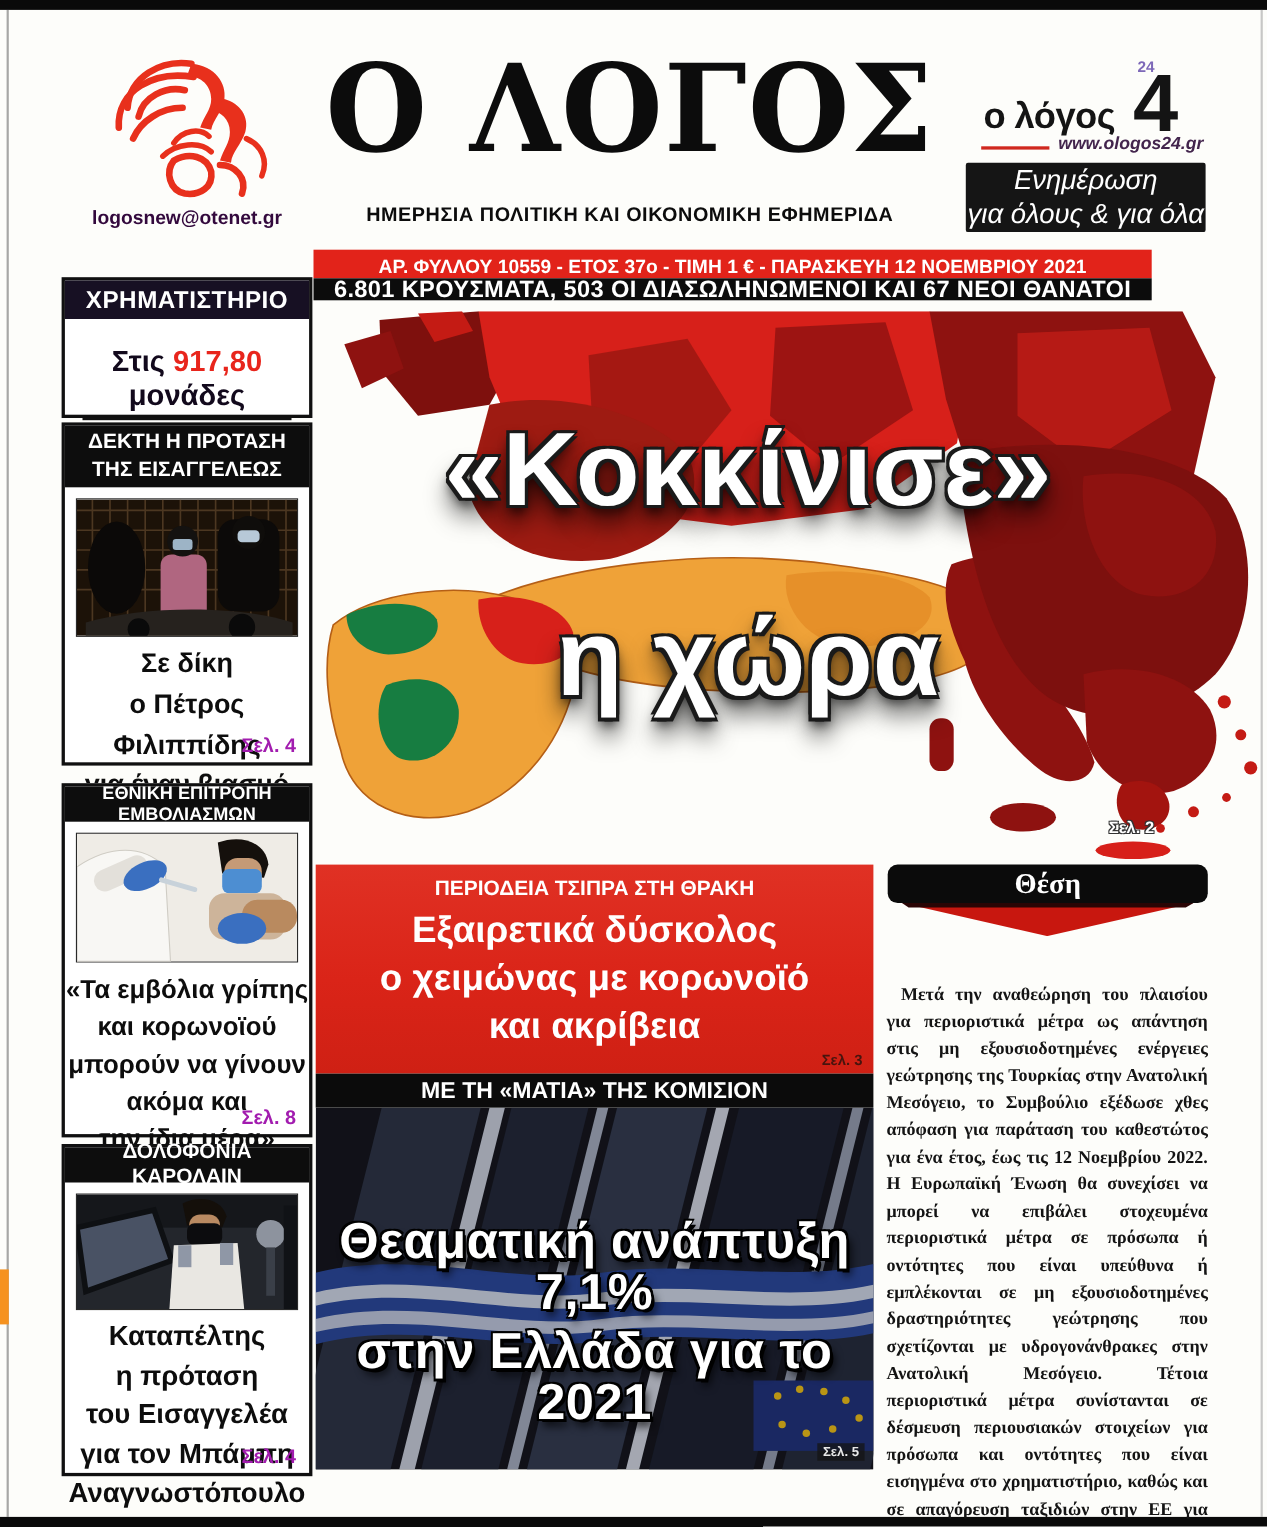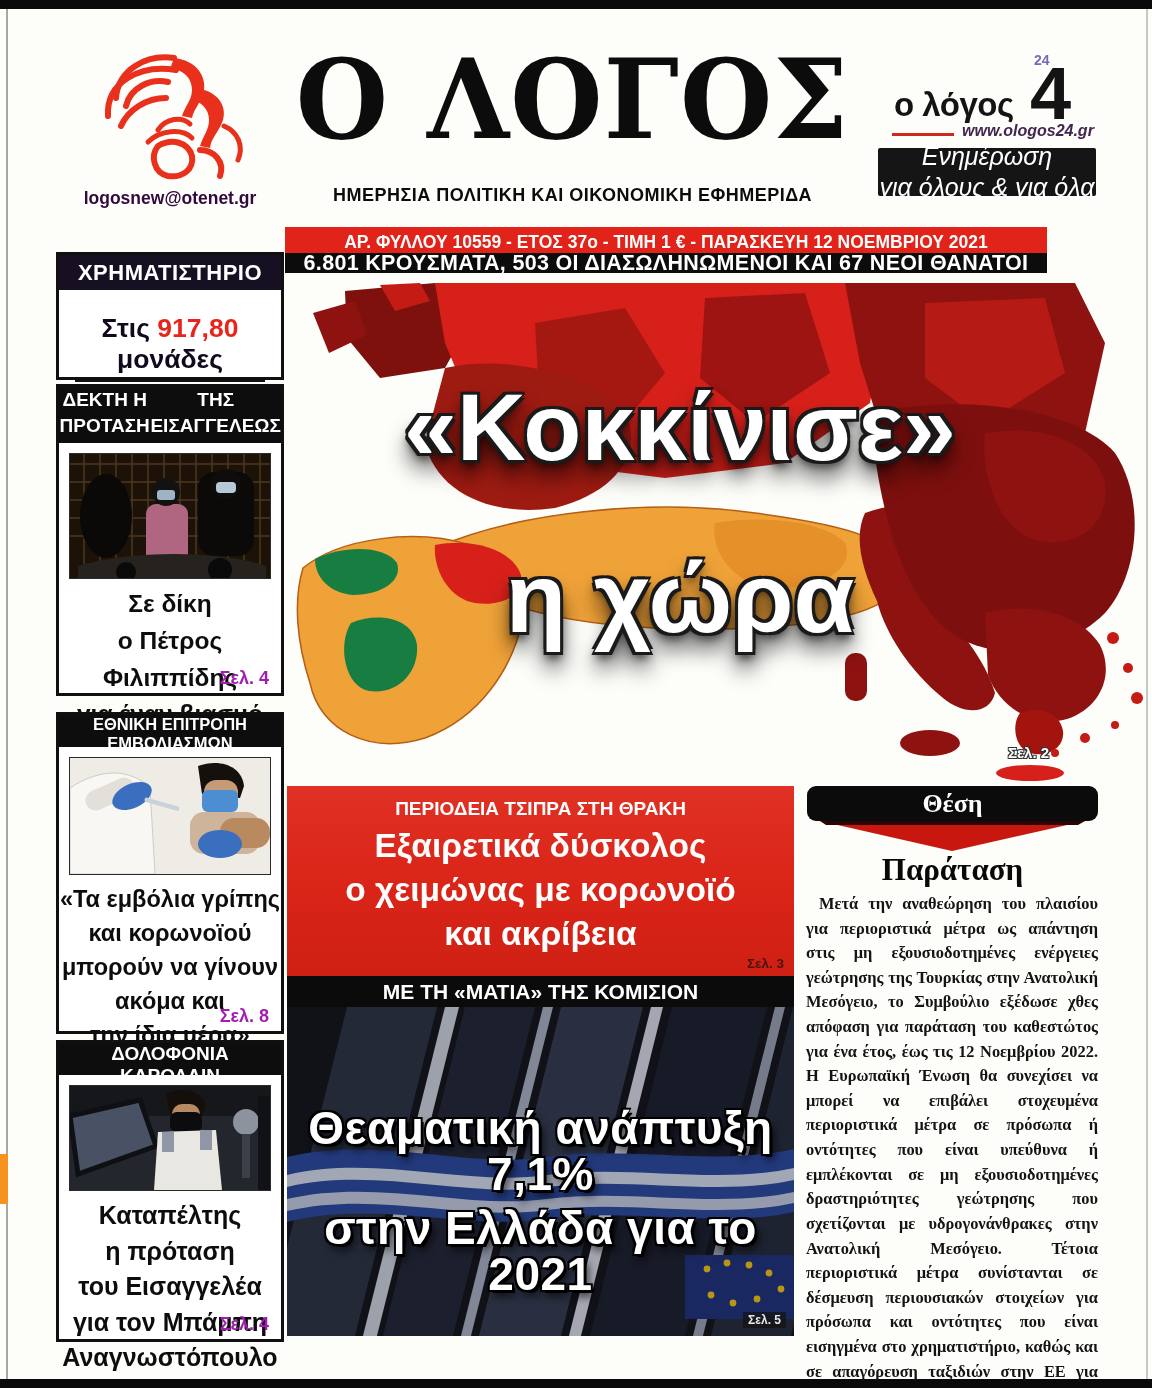--- a/index.html
+++ b/index.html
@@ -26,21 +26,21 @@
   .weblogo-url{font-size:16px;font-weight:bold;font-style:italic;color:#43254d;}
   .tagline{background:#151515;color:#fff;font-style:italic;font-size:25px;line-height:1.24;
            display:flex;flex-direction:column;justify-content:center;border-radius:2px;}
 
   
   .issue-bar{background:#e2231a;color:#fff;font-size:17.5px;font-weight:bold;display:flex;align-items:flex-end;justify-content:center;}
   .covid-banner{background:#0c0c0c;color:#fff;font-size:21.5px;font-weight:bold;display:flex;align-items:center;justify-content:center;letter-spacing:.3px;}
 
   
   .side-box{border:3px solid #101010;background:#fff;box-sizing:border-box;}
-  .side-kicker{background:#0d0d0d;color:#fff;font-weight:bold;display:flex;justify-content:center;text-align:center;}
+  .side-kicker{background:#0d0d0d;color:#fff;font-weight:bold;display:flex;flex-direction:column;justify-content:center;text-align:center;}
   .side-photo{display:block;margin:10px auto 0;border:1px solid #2a2a2a;}
   .side-head{font-weight:bold;text-align:center;color:#0d0d0d;}
   .page-ref{position:absolute;font-weight:bold;font-size:18px;color:#a21caf;}
 
   .stock-head{background:#171023;color:#fff;font-size:22px;font-weight:bold;height:35px;display:flex;align-items:center;justify-content:center;letter-spacing:.5px;}
   .stock-line{font-size:26.5px;font-weight:bold;color:#12091c;text-align:center;}
   .stock-red{color:#e8251c;}
   .stock-div{border-top:2px solid #111;border-bottom:2px solid #111;height:3px;width:86%;margin:5px auto;}
 
   
@@ -105,21 +105,21 @@
   <div class="abs mast-title ctr" style="left:295px;top:44px;width:555px;">Ο ΛΟΓΟΣ</div>
   <div class="abs mast-sub ctr" style="left:280px;top:185px;width:585px;">ΗΜΕΡΗΣΙΑ ΠΟΛΙΤΙΚΗ ΚΑΙ ΟΙΚΟΝΟΜΙΚΗ ΕΦΗΜΕΡΙΔΑ</div>
 
   <div class="abs" style="left:882px;top:58px;width:215px;height:88px;">
     <span class="abs weblogo-name" style="left:12px;top:28px;">ο λόγος</span>
     <span class="abs weblogo-mark-small" style="left:152px;top:-6px;">24</span>
     <span class="abs weblogo-mark" style="left:148px;top:6px;">4</span>
     <div class="abs weblogo-line" style="left:10px;top:66px;"></div>
     <span class="abs weblogo-url" style="left:80px;top:64px;">www.ologos24.gr</span>
   </div>
-  <div class="abs tagline ctr" style="left:878px;top:148px;width:218px;height:48px;">
+  <div class="abs tagline ctr" style="left:878px;top:148px;width:218px;height:63px;">
     <span>Ενημέρωση</span>
     <span>για όλους &amp; για όλα</span>
   </div>
 
   <div class="abs issue-bar" style="left:285px;top:227px;width:762px;height:26px;">
     <span>ΑΡ. ΦΥΛΛΟΥ 10559 - ΕΤΟΣ 37ο - ΤΙΜΗ 1 € - ΠΑΡΑΣΚΕΥΗ 12 ΝΟΕΜΒΡΙΟΥ 2021</span>
   </div>
   <div class="abs covid-banner" style="left:285px;top:253px;width:762px;height:20px;">
     <span>6.801 ΚΡΟΥΣΜΑΤΑ, 503 ΟΙ ΔΙΑΣΩΛΗΝΩΜΕΝΟΙ ΚΑΙ 67 ΝΕΟΙ ΘΑΝΑΤΟΙ</span>
   </div>
@@ -311,19 +311,18 @@
     <span class="photo-ref">Σελ. 5</span>
   </div>
 
   <div class="abs thesi-bar" style="left:807px;top:786px;width:291px;height:35px;">
     <span>Θέση</span>
   </div>
   <svg class="abs" style="left:820px;top:821px;" width="265" height="30" viewBox="0 0 265 30">
     <polygon points="0,0 265,0 132,30" fill="#c8170f"></polygon>
     <polygon points="0,0 265,0 258,4 6,4" fill="#2a0505"></polygon>
   </svg>
-  <div class="abs op-title" style="left:807px;top:852px;width:291px;">Παράταση</div>
   <div class="abs op-body" style="left:806px;top:892px;width:292px;">
     <p>Μετά την αναθεώρηση του πλαισίου για περιοριστικά μέτρα ως απάντηση στις μη εξουσιοδοτημένες ενέργειες γεώτρησης της Τουρκίας στην Ανατολική Μεσόγειο, το Συμβούλιο εξέδωσε χθες απόφαση για παράταση του καθεστώτος για ένα έτος, έως τις 12 Νοεμβρίου 2022. Η Ευρωπαϊκή Ένωση θα συνεχίσει να μπορεί να επιβάλει στοχευμένα περιοριστικά μέτρα σε πρόσωπα ή οντότητες που είναι υπεύθυνα ή εμπλέκονται σε μη εξουσιοδοτημένες δραστηριότητες γεώτρησης που σχετίζονται με υδρογονάνθρακες στην Ανατολική Μεσόγειο. Τέτοια περιοριστικά μέτρα συνίστανται σε δέσμευση περιουσιακών στοιχείων για πρόσωπα και οντότητες που είναι εισηγμένα στο χρηματιστήριο, καθώς και σε απαγόρευση ταξιδιών στην ΕΕ για πρόσωπα που είναι εισηγμένα στην λίστα. Επιπλέον, τα πρόσωπα και οι οντότητες της ΕΕ απαγορεύεται να διαθέτουν κεφάλαια σε αυτούς που αναφέρονται στον κατάλογο.</p>
 
   </div>
 
 </div>
 
 </body></html>

